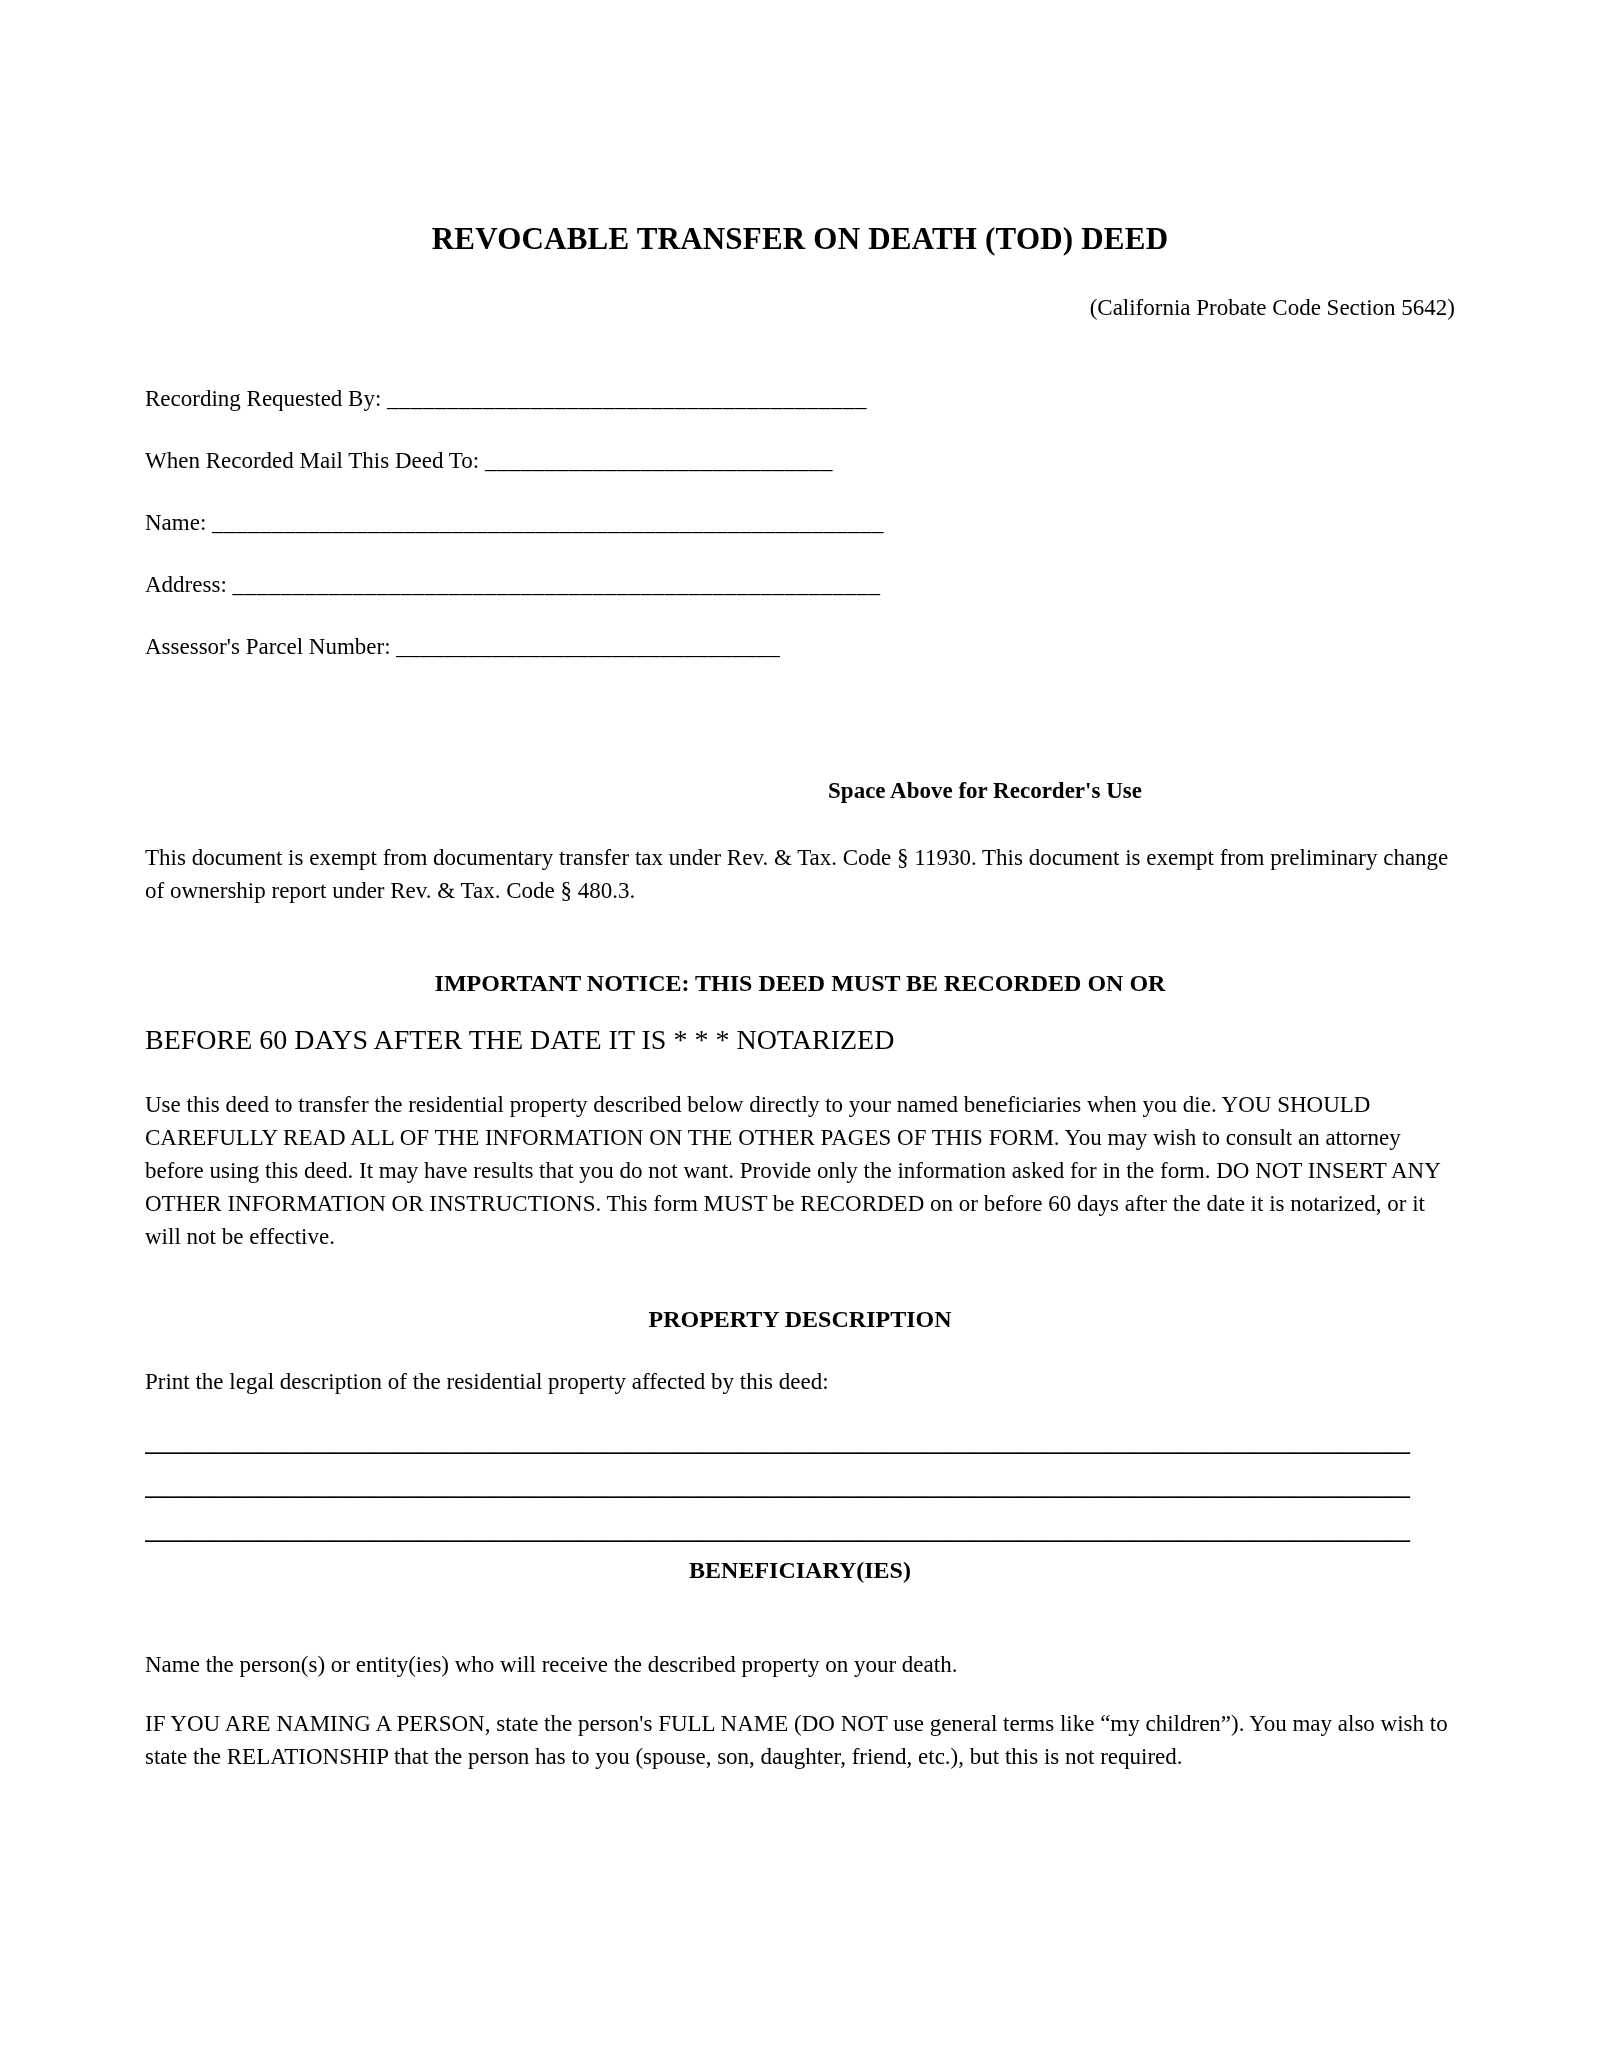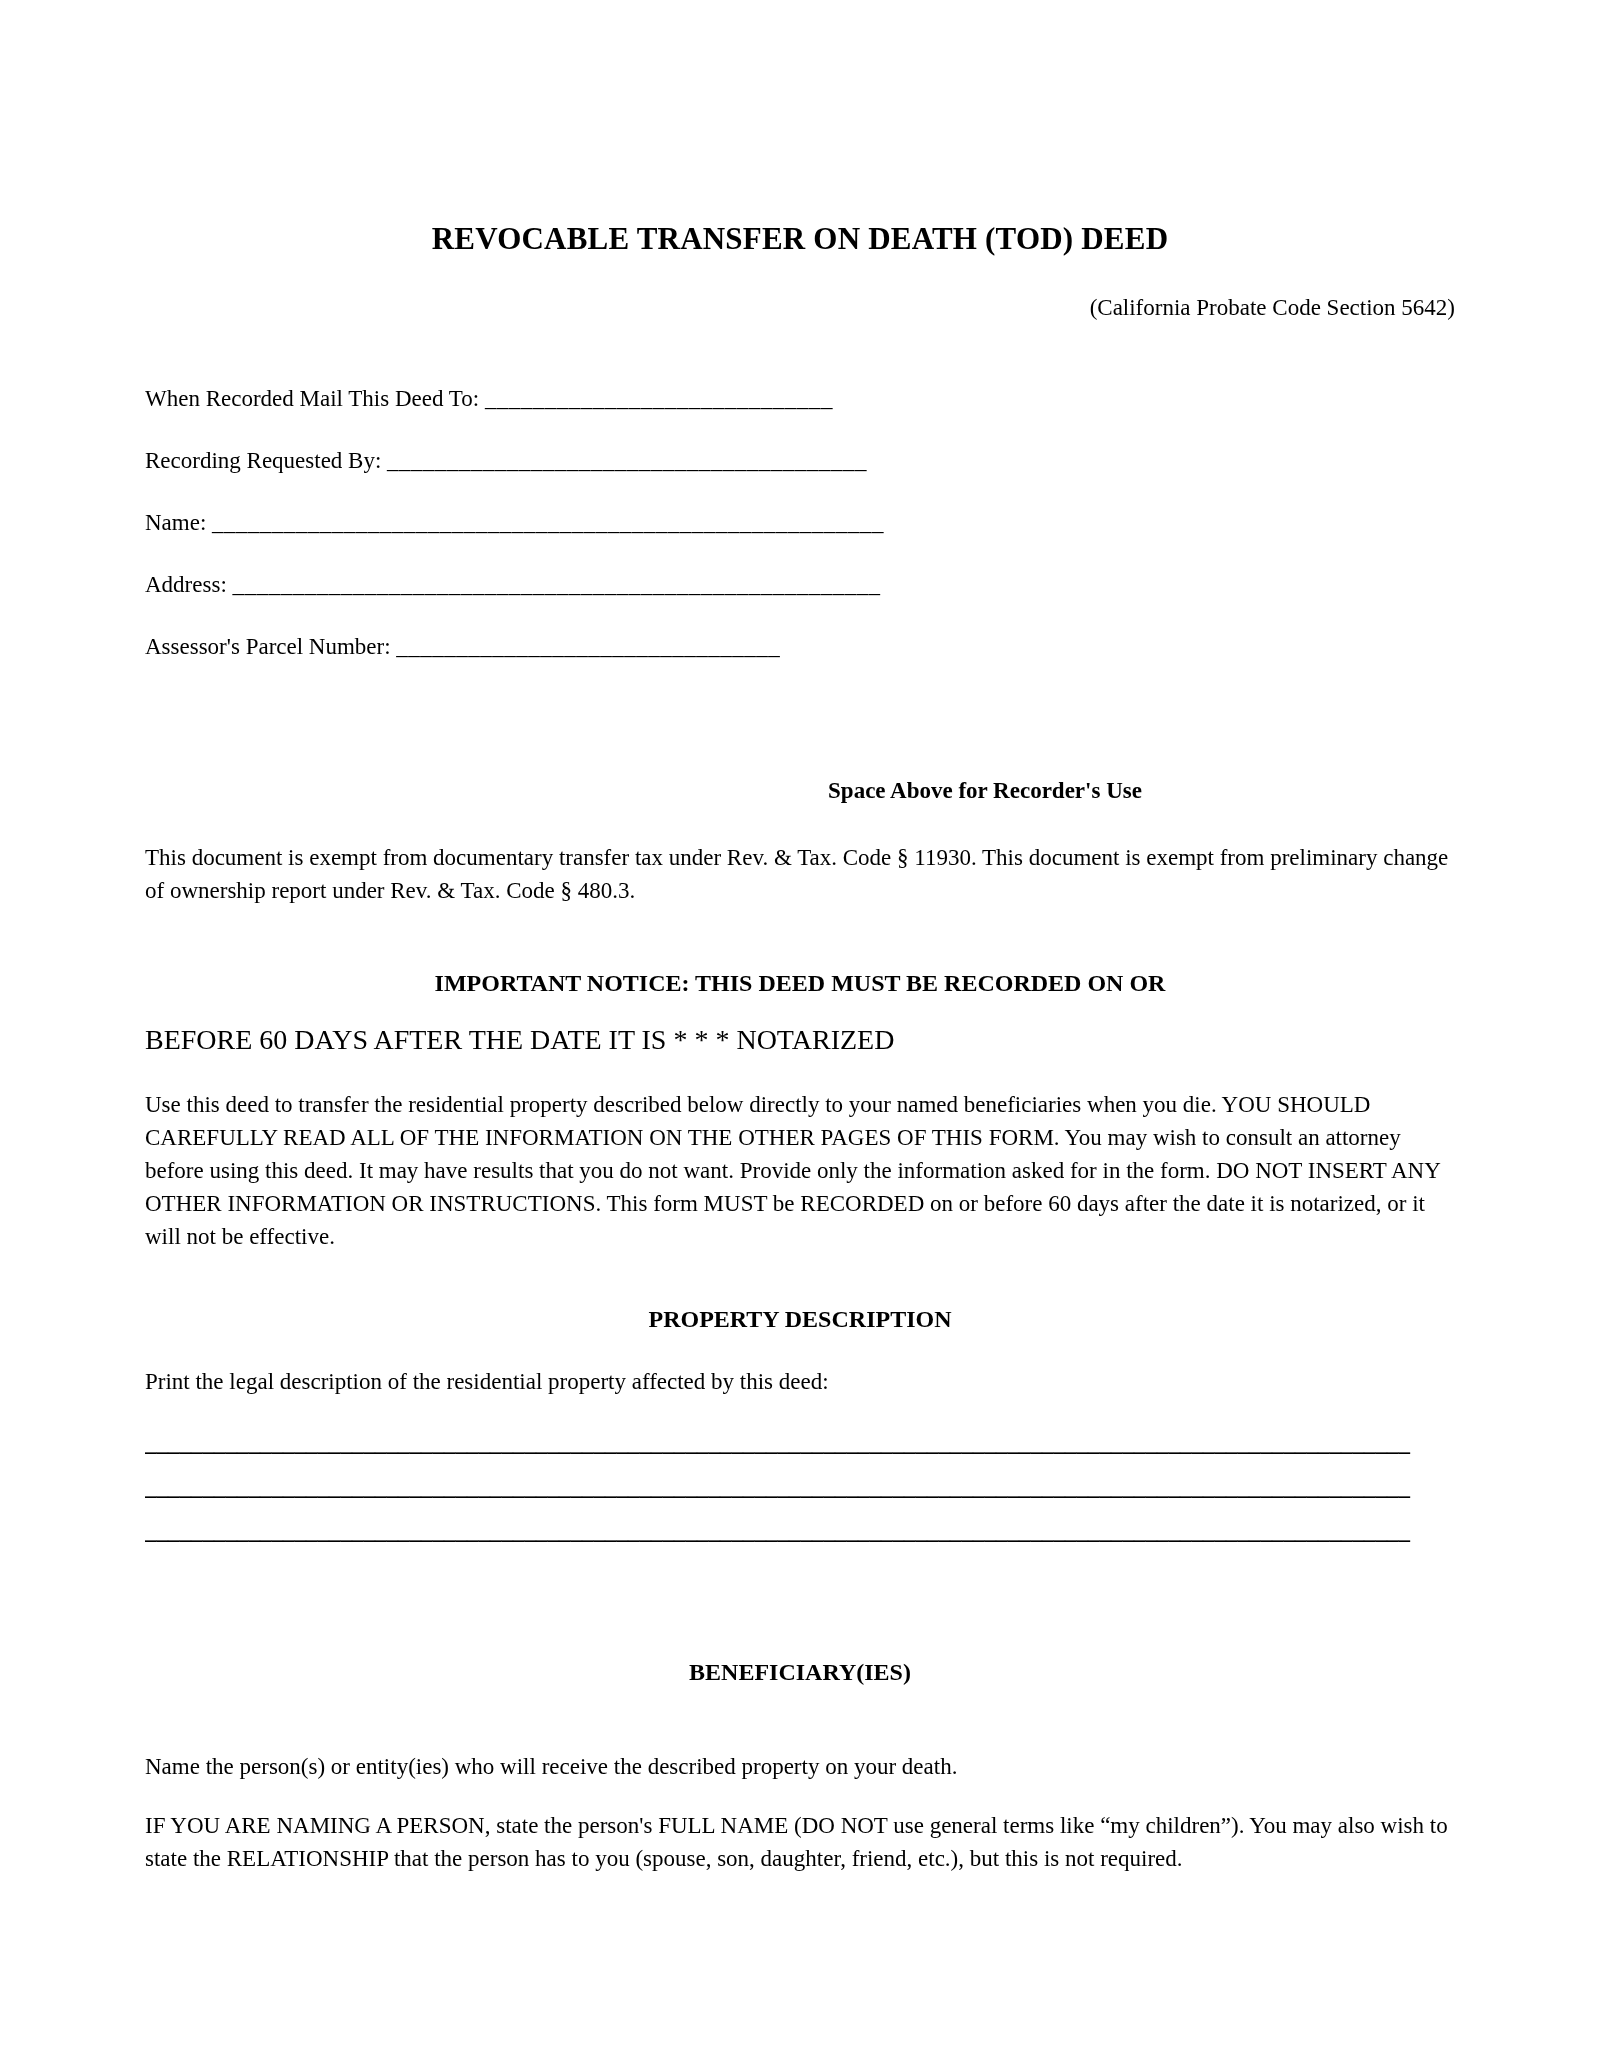--- a/index.html
+++ b/index.html
@@ -90,45 +90,44 @@
     margin-top: 24px;
   }
   .blank-line {
     line-height: 44px;
     font-weight: bold;
     white-space: nowrap;
     overflow: hidden;
     width: 100%;
   }
   .beneficiary-heading {
-    margin-top: 102px;
   }
   .beneficiary-instruction {
     margin-top: 62px;
   }
   .naming-par {
     margin-top: 26px;
   }
   p { margin: 0; }
 </style>
 </head>
 <body>
 
 <div class="page">
 
   <h1 class="doc-title">REVOCABLE TRANSFER ON DEATH (TOD) DEED</h1>
 
   <p class="doc-subtitle">(California Probate Code Section 5642)</p>
 
   <div class="fields">
     <div class="field">
-      <span>When Recorded Mail This Deed To: </span><span class="blank">_____________________________</span>
+      <span>Recording Requested By: </span><span class="blank">________________________________________</span>
     </div>
     <div class="field">
-      <span>Recording Requested By: </span><span class="blank">________________________________________</span>
+      <span>When Recorded Mail This Deed To: </span><span class="blank">_____________________________</span>
     </div>
     <div class="field">
       <span>Name: </span><span class="blank">________________________________________________________</span>
     </div>
     <div class="field">
       <span>Address: </span><span class="blank">______________________________________________________</span>
     </div>
     <div class="field">
       <span>Assessor's Parcel Number: </span><span class="blank">________________________________</span>
     </div>

